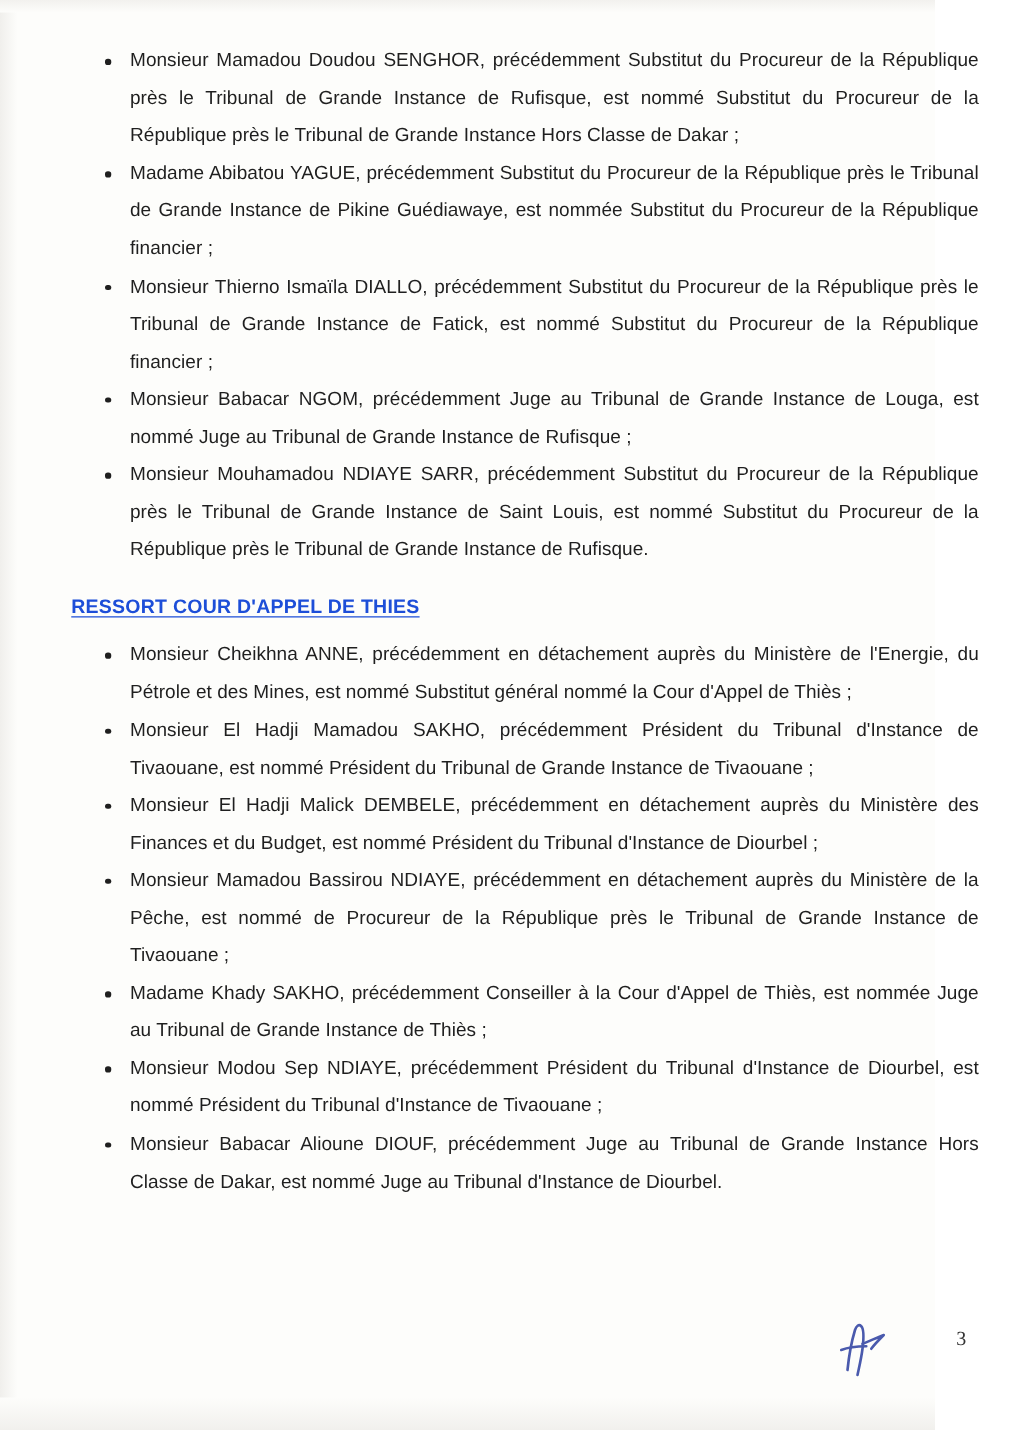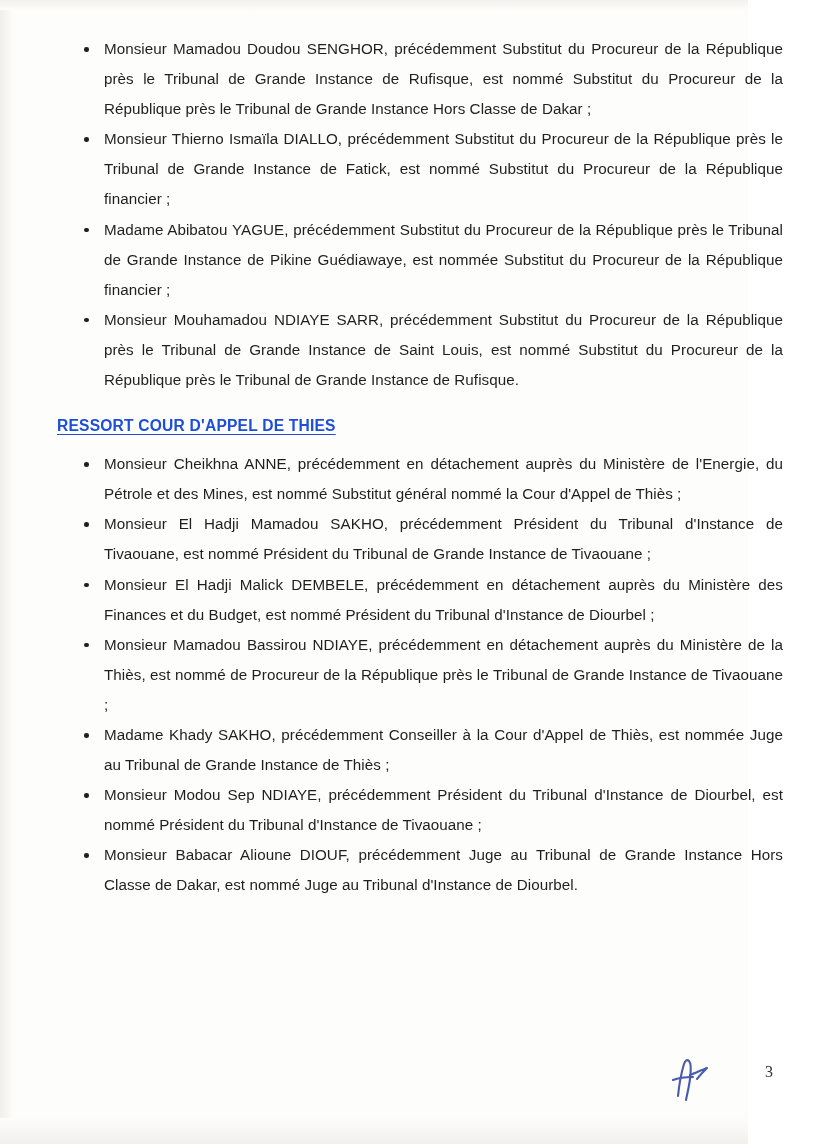--- a/index.html
+++ b/index.html
@@ -112,34 +112,35 @@
 <div class="page">
 
   <div class="scan-edge-left"></div>
   <div class="scan-edge-top"></div>
   <div class="scan-edge-bottom"></div>
 
   <div class="content">
 
     <ul class="bullets block-gap-top">
       <li>Monsieur Mamadou Doudou SENGHOR, précédemment Substitut du Procureur de la République près le Tribunal de Grande Instance de Rufisque, est nommé Substitut du Procureur de la République près le Tribunal de Grande Instance Hors Classe de Dakar ;</li>
+      <li>Madame Abibatou YAGUE, précédemment Substitut du Procureur de la République près le Tribunal de Grande Instance de Pikine Guédiawaye, est nommée Substitut du Procureur de la République financier ;</li>
       <li>Monsieur Thierno Ismaïla DIALLO, précédemment Substitut du Procureur de la République près le Tribunal de Grande Instance de Fatick, est nommé Substitut du Procureur de la République financier ;</li>
-      <li>Madame Abibatou YAGUE, précédemment Substitut du Procureur de la République près le Tribunal de Grande Instance de Pikine Guédiawaye, est nommée Substitut du Procureur de la République financier ;</li>
+      <li>Monsieur Babacar NGOM, précédemment Juge au Tribunal de Grande Instance de Louga, est nommé Juge au Tribunal de Grande Instance de Rufisque ;</li>
       <li>Monsieur Mouhamadou NDIAYE SARR, précédemment Substitut du Procureur de la République près le Tribunal de Grande Instance de Saint Louis, est nommé Substitut du Procureur de la République près le Tribunal de Grande Instance de Rufisque.</li>
     </ul>
 
     <div>
       <span class="section-heading">RESSORT COUR D'APPEL DE THIES</span>
     </div>
 
     <ul class="bullets">
       <li>Monsieur Cheikhna ANNE, précédemment en détachement auprès du Ministère de l'Energie, du Pétrole et des Mines, est nommé Substitut général nommé la Cour d'Appel de Thiès ;</li>
       <li>Monsieur El Hadji Mamadou SAKHO, précédemment Président du Tribunal d'Instance de Tivaouane, est nommé Président du Tribunal de Grande Instance de Tivaouane ;</li>
       <li>Monsieur El Hadji Malick DEMBELE, précédemment en détachement auprès du Ministère des Finances et du Budget, est nommé Président du Tribunal d'Instance de Diourbel ;</li>
-      <li>Monsieur Mamadou Bassirou NDIAYE, précédemment en détachement auprès du Ministère de la Thiès, est nommé de Procureur de la République près le Tribunal de Grande Instance de Tivaouane ;</li>
+      <li>Monsieur Mamadou Bassirou NDIAYE, précédemment en détachement auprès du Ministère de la Pêche, est nommé de Procureur de la République près le Tribunal de Grande Instance de Tivaouane ;</li>
       <li>Madame Khady SAKHO, précédemment Conseiller à la Cour d'Appel de Thiès, est nommée Juge au Tribunal de Grande Instance de Thiès ;</li>
       <li>Monsieur Modou Sep NDIAYE, précédemment Président du Tribunal d'Instance de Diourbel, est nommé Président du Tribunal d'Instance de Tivaouane ;</li>
       <li>Monsieur Babacar Alioune DIOUF, précédemment Juge au Tribunal de Grande Instance Hors Classe de Dakar, est nommé Juge au Tribunal d'Instance de Diourbel.</li>
     </ul>
 
   </div>
 
   <svg class="signature" viewBox="0 0 56 54">
     <g fill="none" stroke="#4a5aad" stroke-width="2.1" stroke-linecap="round" stroke-linejoin="round">
       <path d="M16 44 C17 34, 19 22, 22 12 C23 9, 25 7, 27 9 C29 11, 29 19, 28 27 C27 35, 25 43, 24 48"></path>

